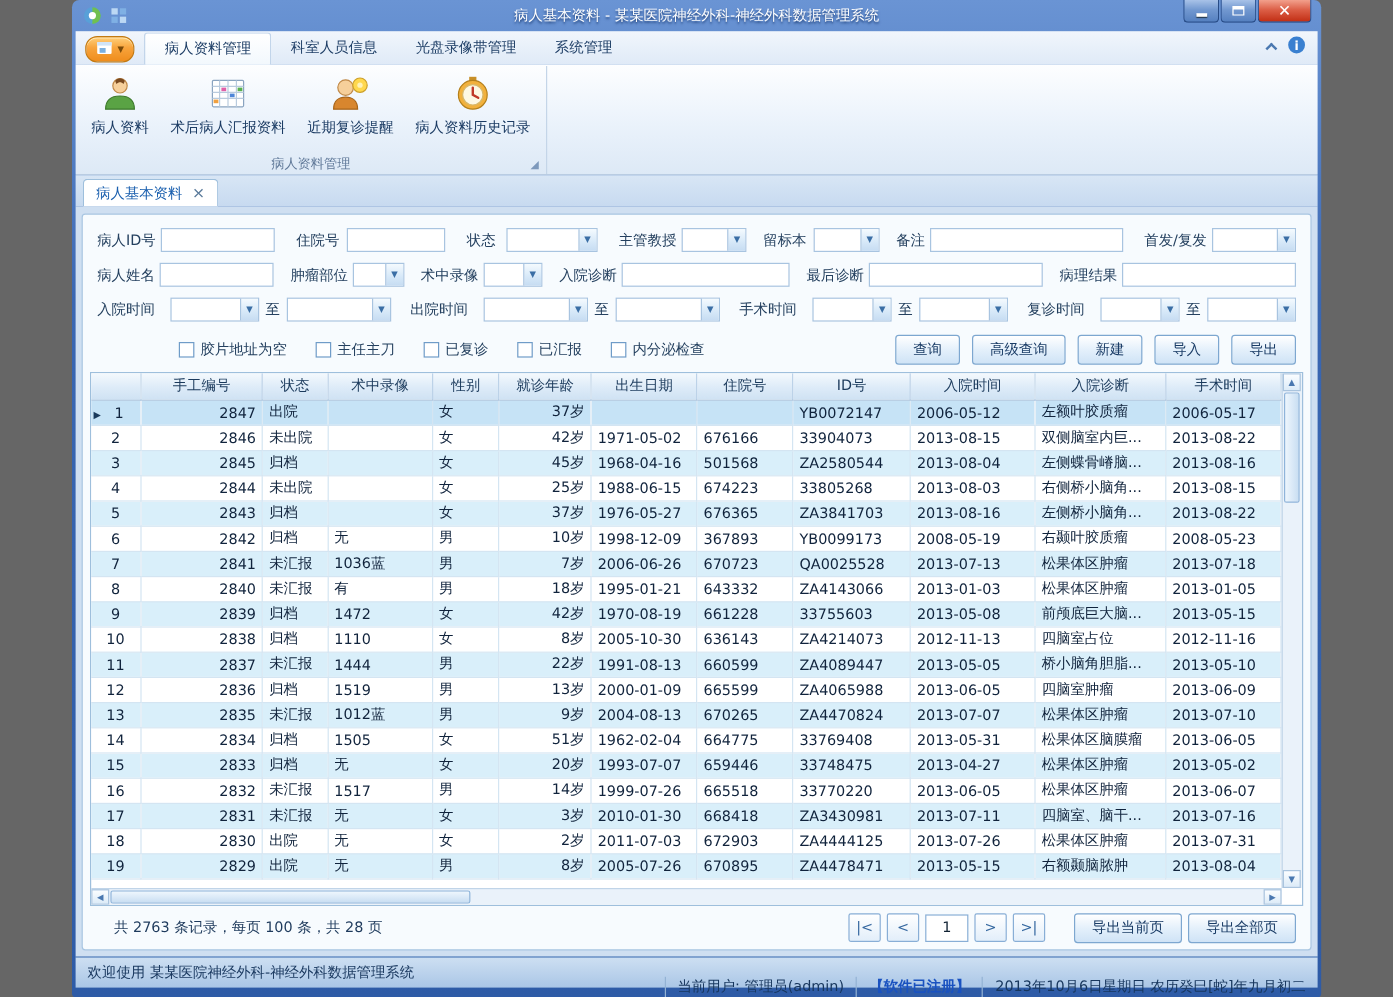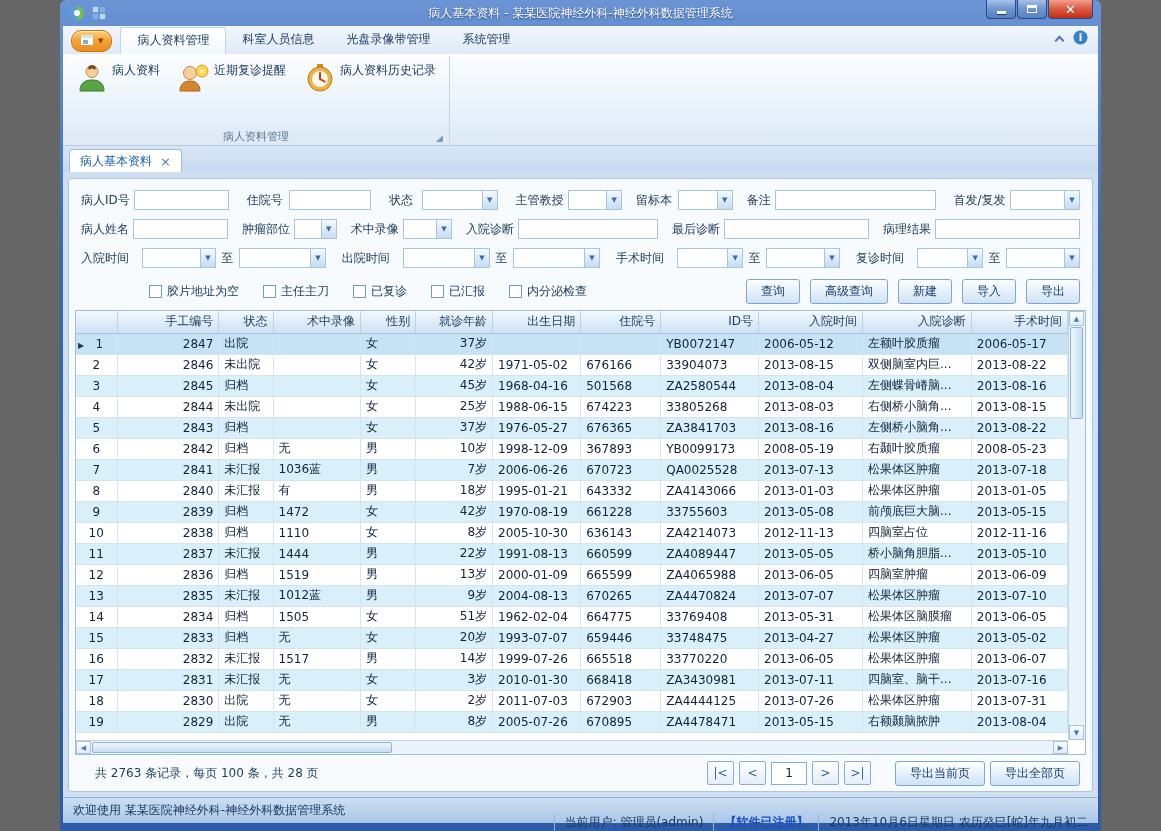--- a/index.html
+++ b/index.html
@@ -27,21 +27,21 @@
   .appmenu .caret { font-size:7px; color:#7a4a08; }
   .rtab { padding:4px 16px 5px; color:#1e3e66; white-space:nowrap; cursor:default; }
   .rtab.active { background:linear-gradient(180deg,#ffffff,#f2f8fd); border:1px solid #c2d5ea; border-bottom:none; border-radius:3px 3px 0 0; }
   .tabstrip-right { margin-left:auto; display:flex; align-items:center; gap:10px; padding:0 4px 6px 0; }
   .chev { width:7px; height:7px; border-left:2px solid #4a78b0; border-top:2px solid #4a78b0; transform:rotate(45deg); margin-top:3px; }
 
   
   .ribbon { height:92px; background:linear-gradient(180deg,#fdfeff,#eaf2fb 55%,#dde9f6); border-bottom:1px solid #b9cce2; display:flex; padding:1px 2px 0; flex:0 0 auto; }
   .rgroup { display:flex; flex-direction:column; border-right:1px solid #c4d5e8; padding:2px 4px 0 2px; }
   .rbuttons { display:flex; flex:1; align-items:flex-start; }
-  .rbtn { display:flex; gap:4px; padding:5px 9px 2px; border-radius:3px; cursor:default; }
+  .rbtn { display:flex; flex-direction:column; align-items:center; gap:4px; padding:5px 9px 2px; border-radius:3px; cursor:default; }
   .rbtn-icon { width:32px; height:32px; display:block; }
   .rbtn-label { color:#1c3c64; white-space:nowrap; }
   .rgroup-label-row { height:17px; display:flex; align-items:center; justify-content:center; position:relative; color:#5f7898; font-size:11px; }
   .launcher { position:absolute; right:2px; bottom:2px; font-size:9px; color:#7d99bc; line-height:1; }
 
   
   .doctabs { height:26px; background:linear-gradient(180deg,#d8e6f5,#c7daf0); display:flex; align-items:flex-end; padding:0 6px; flex:0 0 auto; }
   .doctab { height:23px; display:flex; align-items:center; gap:8px; padding:0 10px; background:#fff; border:1px solid #9ebfdc; border-bottom:none;
             border-radius:4px 4px 0 0; color:#1a5fae;text-align:right; }
   .doctab-close { color:#5a7a9a; font-size:13px; line-height:1; }
@@ -66,21 +66,21 @@
   .chk { display:flex; align-items:center; gap:5px; color:#24405f; }
   .box { width:13px; height:13px; background:#fff; border:1px solid #6f9cc8; }
   .actions { margin-left:auto; display:flex; gap:10px; }
   .abtn { height:25px; padding:0 14px; border:1px solid #7da7d0; border-radius:3px; color:#1a3c66;
           background:linear-gradient(180deg,#ffffff,#e4f0fb 50%,#cfe3f6); box-shadow:inset 0 1px 0 #fff; display:flex; align-items:center; }
 
   
   .table-wrap { flex:1; min-height:0; margin:0 6px; border:1px solid #9ebfdc; background:#fff; position:relative; padding-right:17px; padding-bottom:14px; overflow:hidden; }
   table { border-collapse:collapse; table-layout:fixed; }
   th { background:linear-gradient(180deg,#f4f9fd,#ddebf8 55%,#cfe2f3); border-right:1px solid #bcd2e8; border-bottom:1px solid #a8c4de;
-       color:#1b3a5c; font-weight:normal; padding:0 5px; height:22px; text-align:right; overflow:hidden; white-space:nowrap; }
+       color:#1b3a5c; font-weight:normal; padding:0 5px; height:22px; text-align:center; overflow:hidden; white-space:nowrap; }
   td { height:21px; padding:0 5px; border-right:1px solid #d4e5f2; border-bottom:1px solid #d4e5f2; color:#10233c; white-space:nowrap; overflow:hidden; }
   tbody tr:nth-child(odd) td { background:#d9effa; }
   tbody tr:nth-child(even) td { background:#ffffff; }
   tbody tr.selected td { background:#c6e3f6; }
   td.right { text-align:right; }
   td.col-num, th.col-num { text-align:center; padding:0 2px; }
   .arrow { float:left; font-size:8px; color:#1a3a5c; margin-top:4px; }
 
   .vscroll { position:absolute; top:0; right:0; bottom:14px; width:17px; background:#eaf2fa; border-left:1px solid #c0d4e8; display:flex; flex-direction:column; }
   .hscroll { position:absolute; left:0; right:17px; bottom:0; height:14px; background:#eaf2fa; border-top:1px solid #c0d4e8; display:flex; }
@@ -172,20 +172,31 @@
   <div class="ribbon">
     <div class="rgroup">
       <div class="rbuttons">
           <div class="rbtn">
             <span class="rbtn-icon"><svg width="32" height="32" viewBox="0 0 32 32">
                 <circle cx="16" cy="9.5" r="6" fill="#f6cf9a" stroke="#c08a4a"></circle>
                 <path d="M12 5.5c2-3 6-3 8 0l-1 2.5c-2-2-4-2-6 0z" fill="#7a4a20"></path>
                 <path d="M4 29c0-8 5-11 12-11s12 3 12 11z" fill="#5aa344" stroke="#3d7a2c"></path>
               </svg></span>
             <span class="rbtn-label">病人资料</span>
+          </div>
+          <div class="rbtn">
+            <span class="rbtn-icon"><svg width="32" height="32" viewBox="0 0 32 32">
+                <rect x="3" y="5" width="26" height="22" rx="1" fill="#fff" stroke="#8aa4c0"></rect>
+                <path d="M3 10h26M3 15h26M3 20h26M9 5v22M16 5v22M23 5v22" stroke="#b9cbde" fill="none"></path>
+                <rect x="10.5" y="11" width="4" height="3" fill="#e060a8"></rect>
+                <rect x="17.5" y="16" width="4" height="3" fill="#4f86d8"></rect>
+                <rect x="24" y="11" width="4" height="3" fill="#58b050"></rect>
+                <rect x="4" y="21" width="4" height="3" fill="#f0a040"></rect>
+              </svg></span>
+            <span class="rbtn-label">术后病人汇报资料</span>
           </div>
           <div class="rbtn">
             <span class="rbtn-icon"><svg width="32" height="32" viewBox="0 0 32 32">
                 <circle cx="12" cy="11" r="6.5" fill="#f6cf9a" stroke="#c08a4a"></circle>
                 <path d="M2 29c0-7 4.5-10 10-10s10 3 10 10z" fill="#d8862e" stroke="#a86418"></path>
                 <circle cx="24" cy="9" r="6" fill="#ffd84e" stroke="#cda02a"></circle>
                 <circle cx="24" cy="9" r="2.2" fill="#fff2b8"></circle>
               </svg></span>
             <span class="rbtn-label">近期复诊提醒</span>
           </div>

